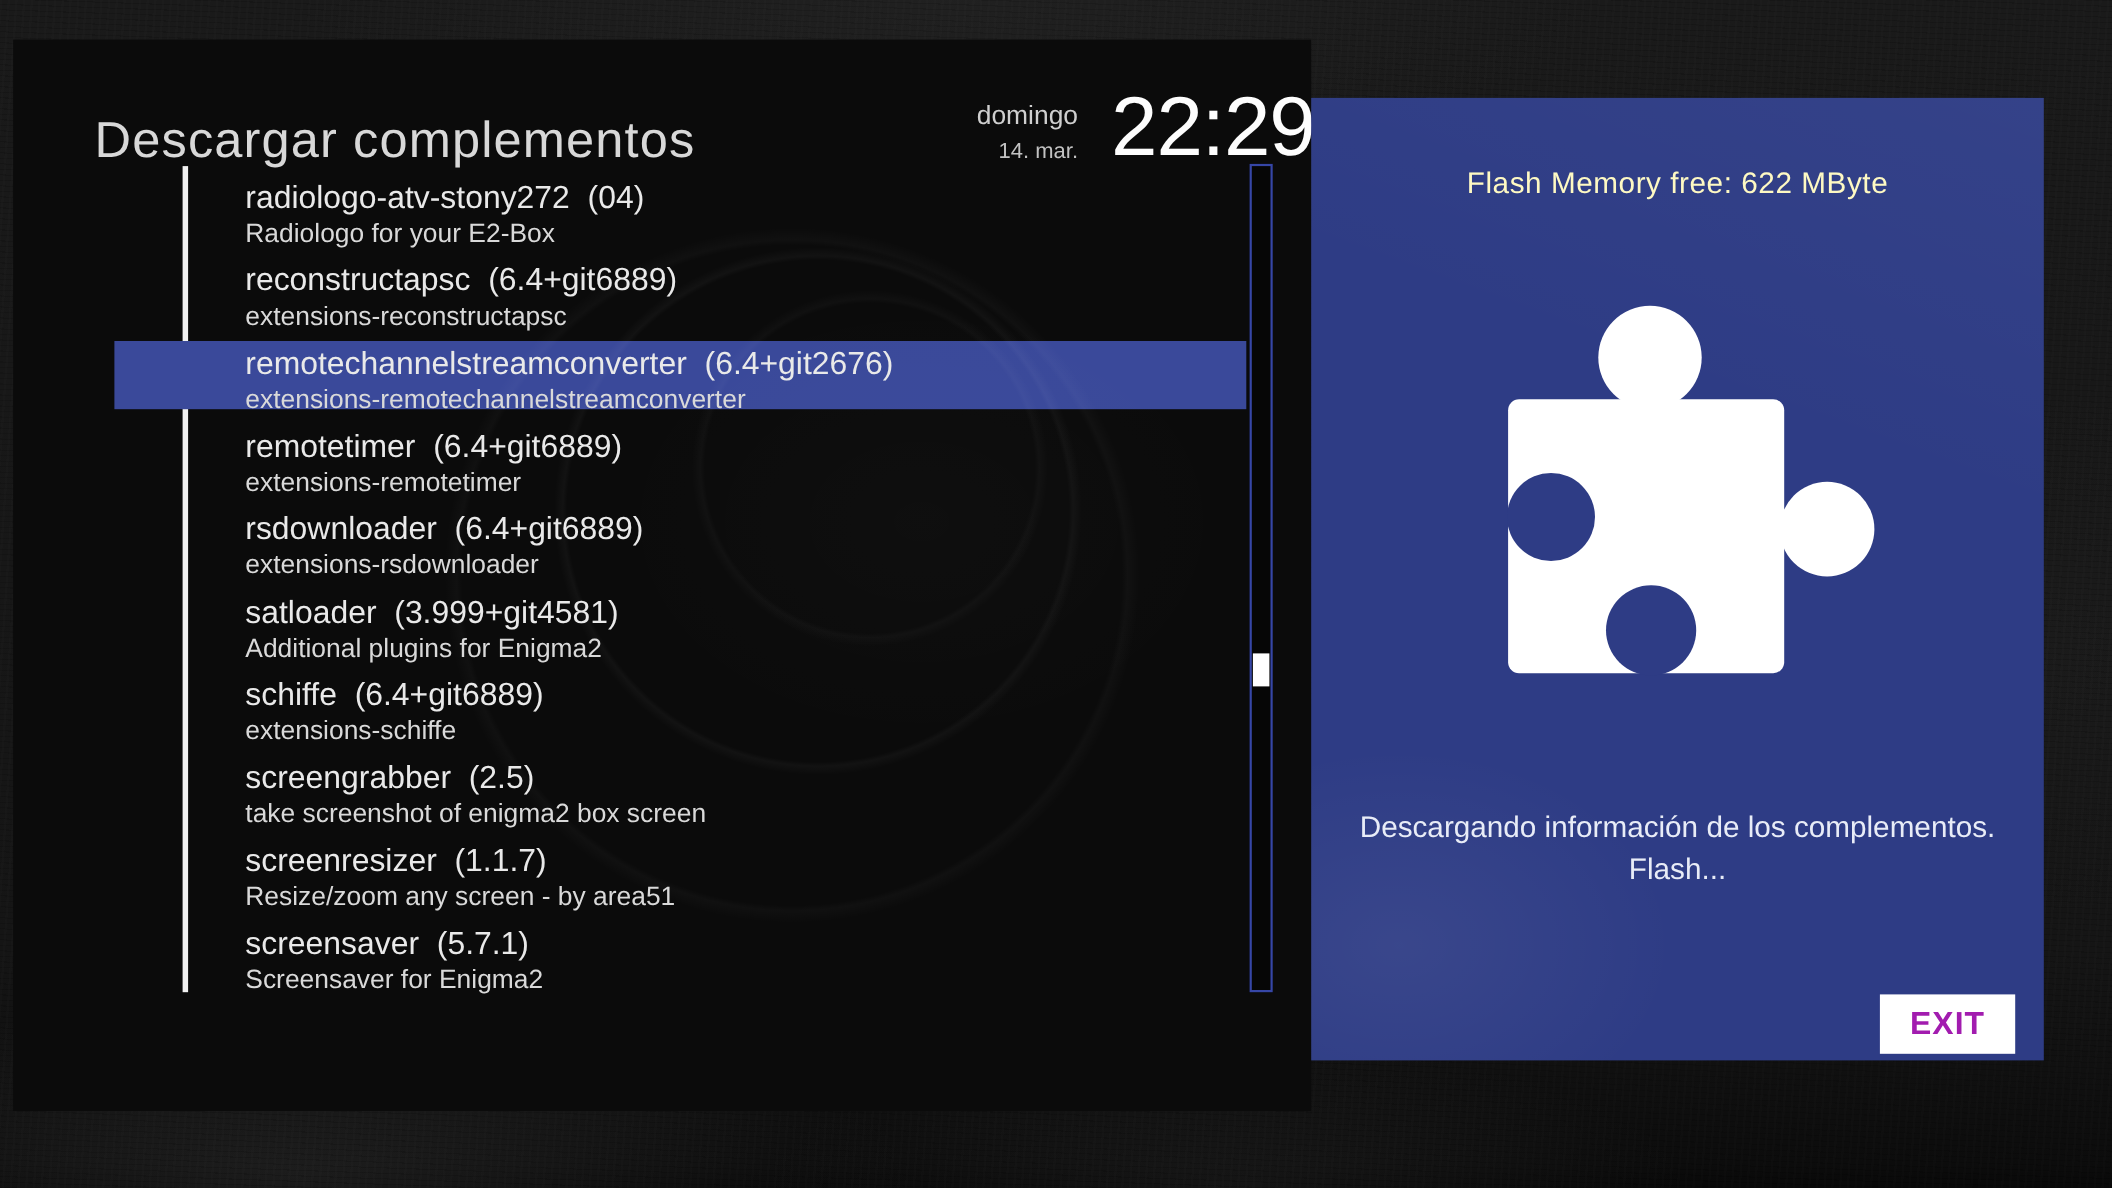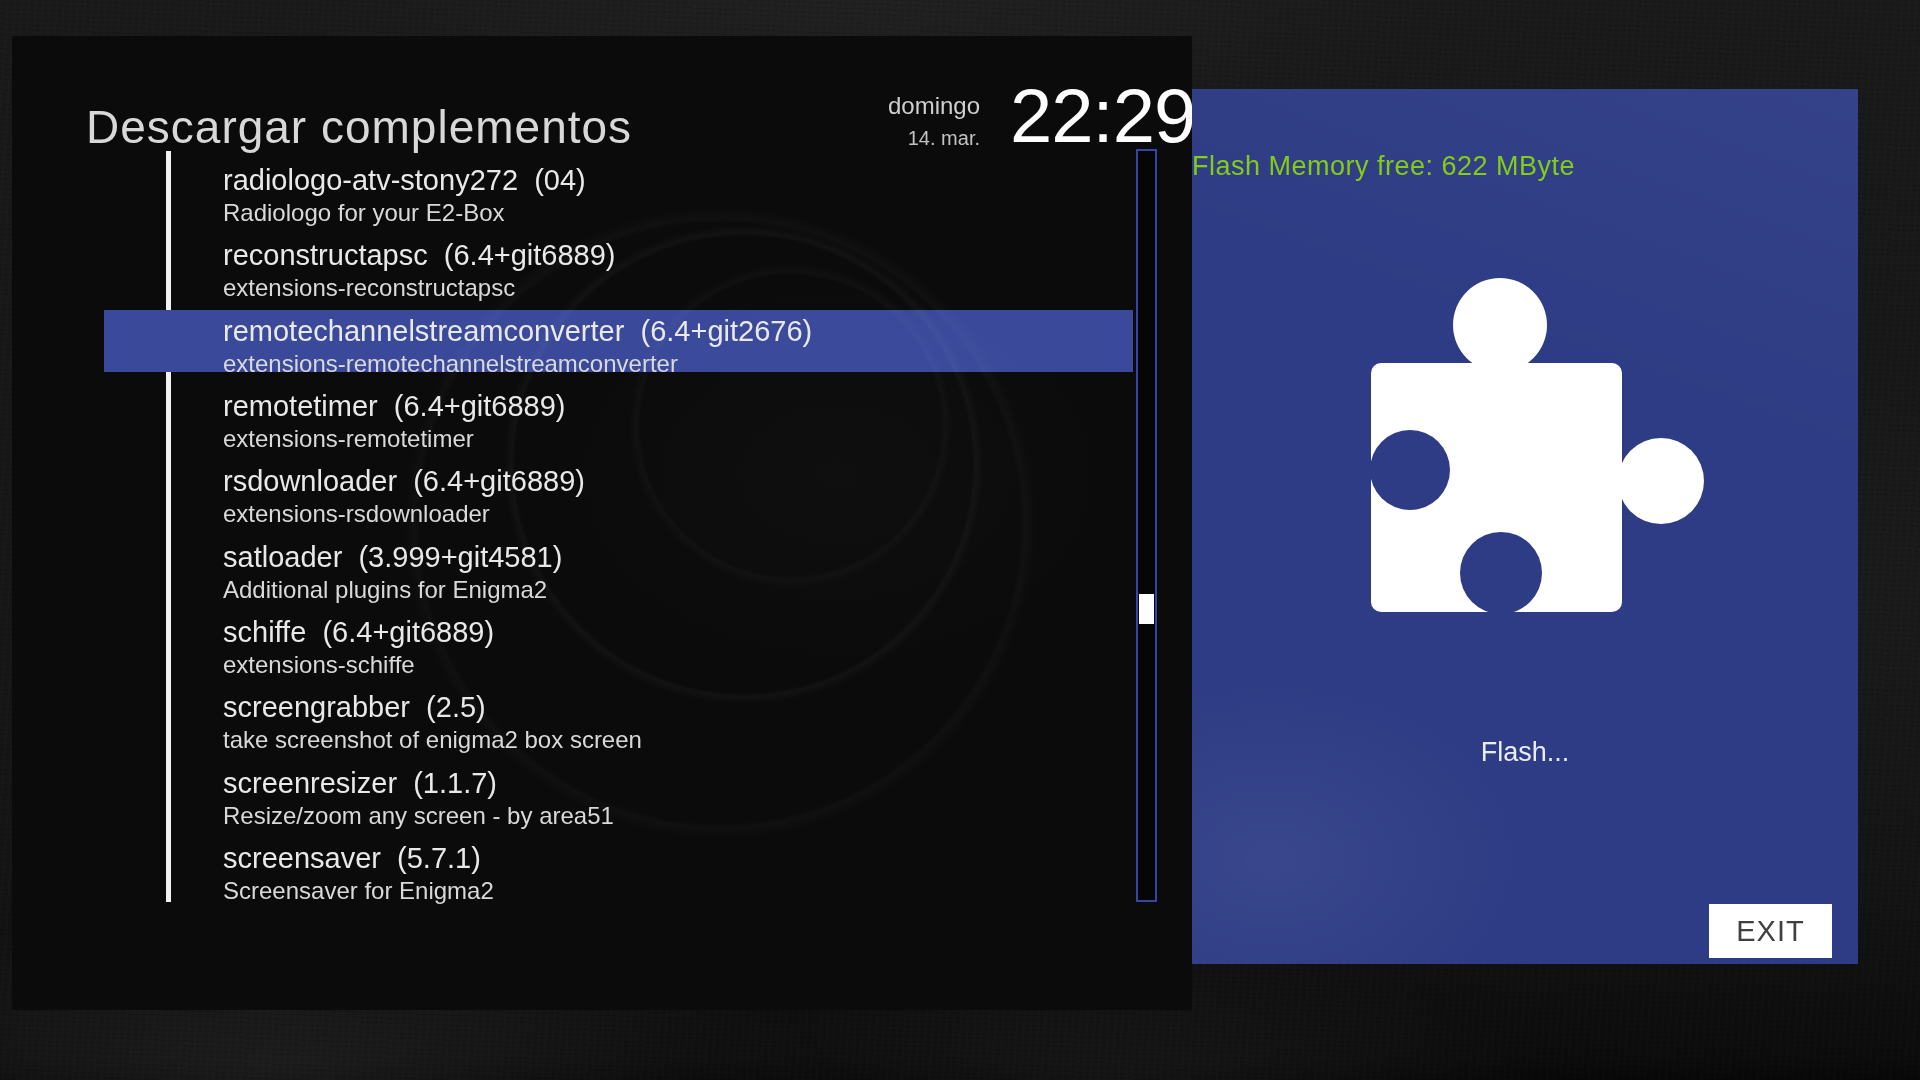--- a/index.html
+++ b/index.html
@@ -78,35 +78,35 @@
     position:absolute;left:1192px;top:89px;width:666px;height:875px;
     background:var(--panel_blue,#2e3c85);
   }
   .info-panel::before{
     content:"";position:absolute;inset:0;pointer-events:none;
     background:
       radial-gradient(ellipse 420px 300px at 12% 88%, rgba(255,255,255,0.055), transparent 60%),
       linear-gradient(200deg, rgba(255,255,255,0.03), transparent 35%);
   }
   .memory-line{
-    position:absolute;left:0;top:62px;width:100%;text-align:left;
-    font-size:27px;font-weight:300;color:#84cc16;letter-spacing:.5px;
+    position:absolute;left:0;top:62px;width:100%;text-align:center;
+    font-size:27px;font-weight:300;color:#fef9c3;letter-spacing:.5px;
   }
   .puzzle{position:absolute;left:138px;top:181px;width:380px;height:350px;}
   .puzzle .fg{fill:#ffffff;}
   .puzzle .bg{fill:var(--panel_blue,#2e3c85);}
   .status-block{
     position:absolute;left:0;top:644px;width:100%;text-align:center;
     font-size:27px;font-weight:300;line-height:38px;color:#e8ecf7;
   }
   .exit-button{
     position:absolute;left:517px;top:815px;width:123px;height:54px;
-    background:#ffffff;color:#404040;
+    background:#ffffff;color:#a21caf;
     display:flex;align-items:center;justify-content:center;
-    font-size:29px;font-weight:400;letter-spacing:1px;cursor:pointer;
+    font-size:29px;font-weight:700;letter-spacing:1px;cursor:pointer;
   }
 </style>
 </head>
 <body>
 
 <div id="screen">
 
   <div class="main-panel">
 
     <div class="page-title">Descargar complementos</div>
@@ -176,20 +176,21 @@
 
     <svg class="puzzle" viewBox="0 0 380 350" aria-hidden="true">
       <rect class="fg" x="41" y="93" width="251" height="249" rx="10"></rect>
       <circle class="fg" cx="170" cy="55" r="47"></circle>
       <circle class="fg" cx="331" cy="211" r="43"></circle>
       <circle class="bg" cx="80" cy="200" r="40"></circle>
       <circle class="bg" cx="171" cy="303" r="41"></circle>
     </svg>
 
     <div class="status-block">
+      <div>Descargando información de los complementos.</div>
       <div>Flash...</div>
     </div>
 
     <div class="exit-button">EXIT</div>
 
   </div>
 
 </div>
 
 </body></html>

